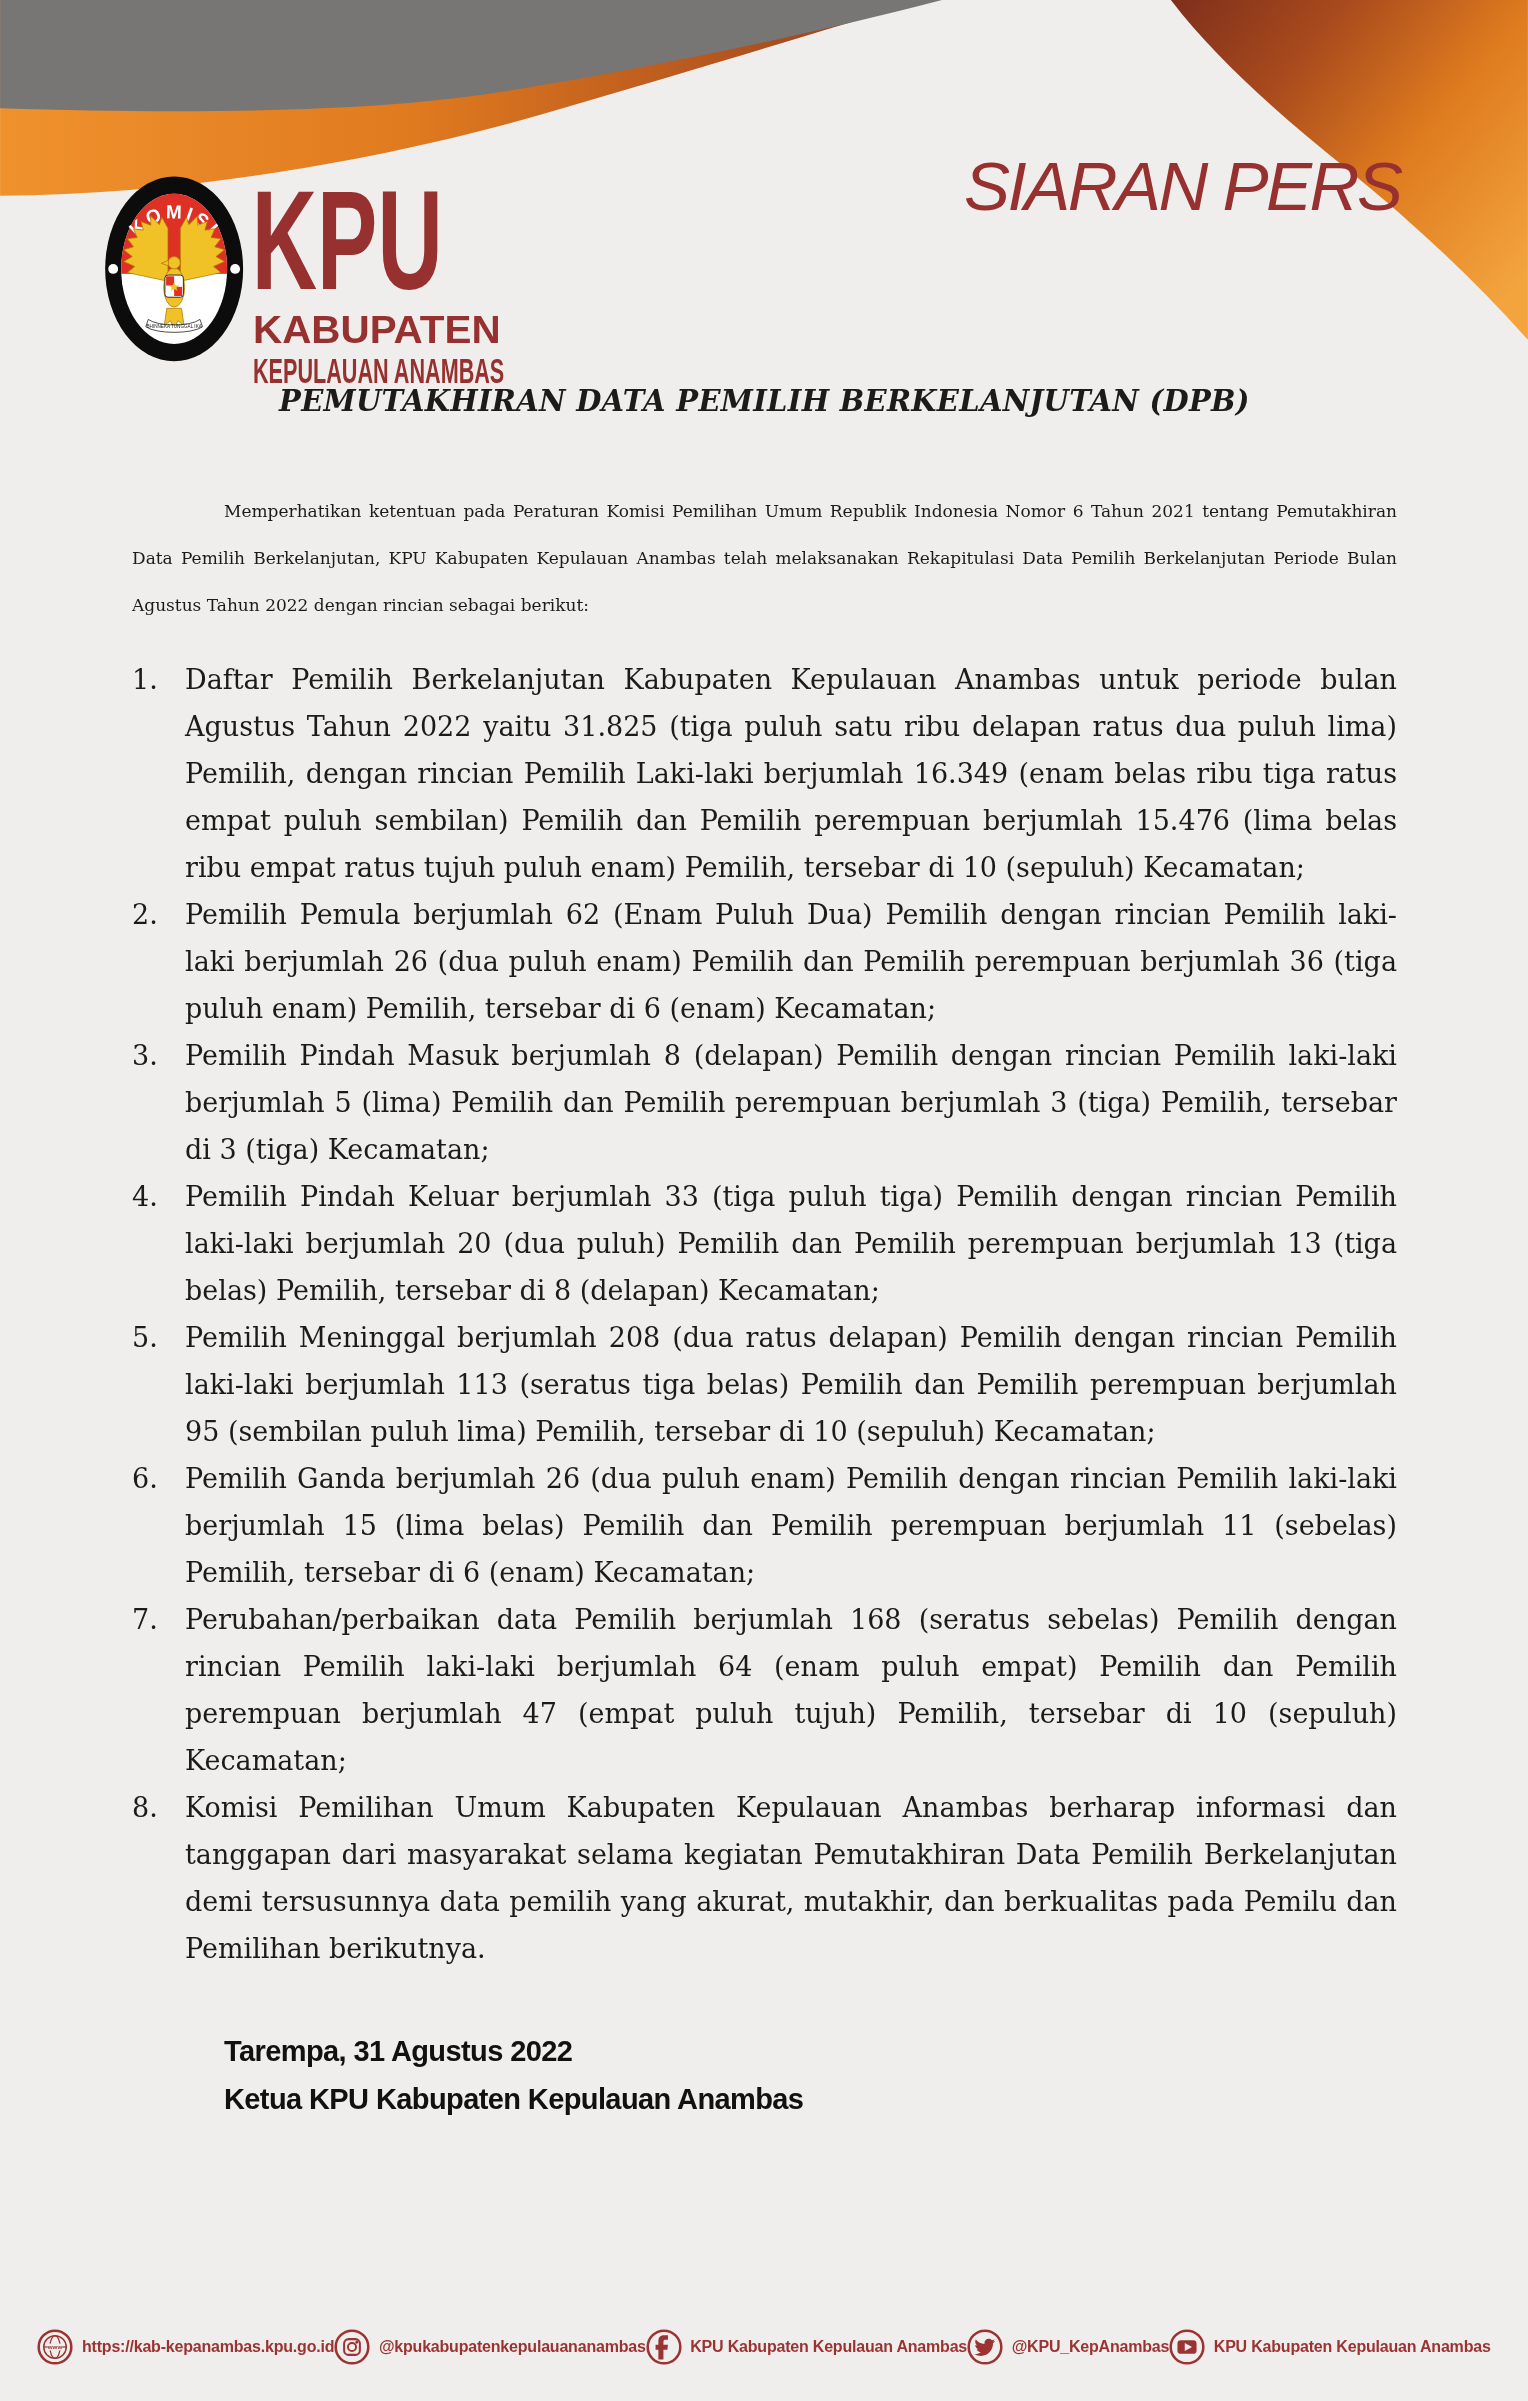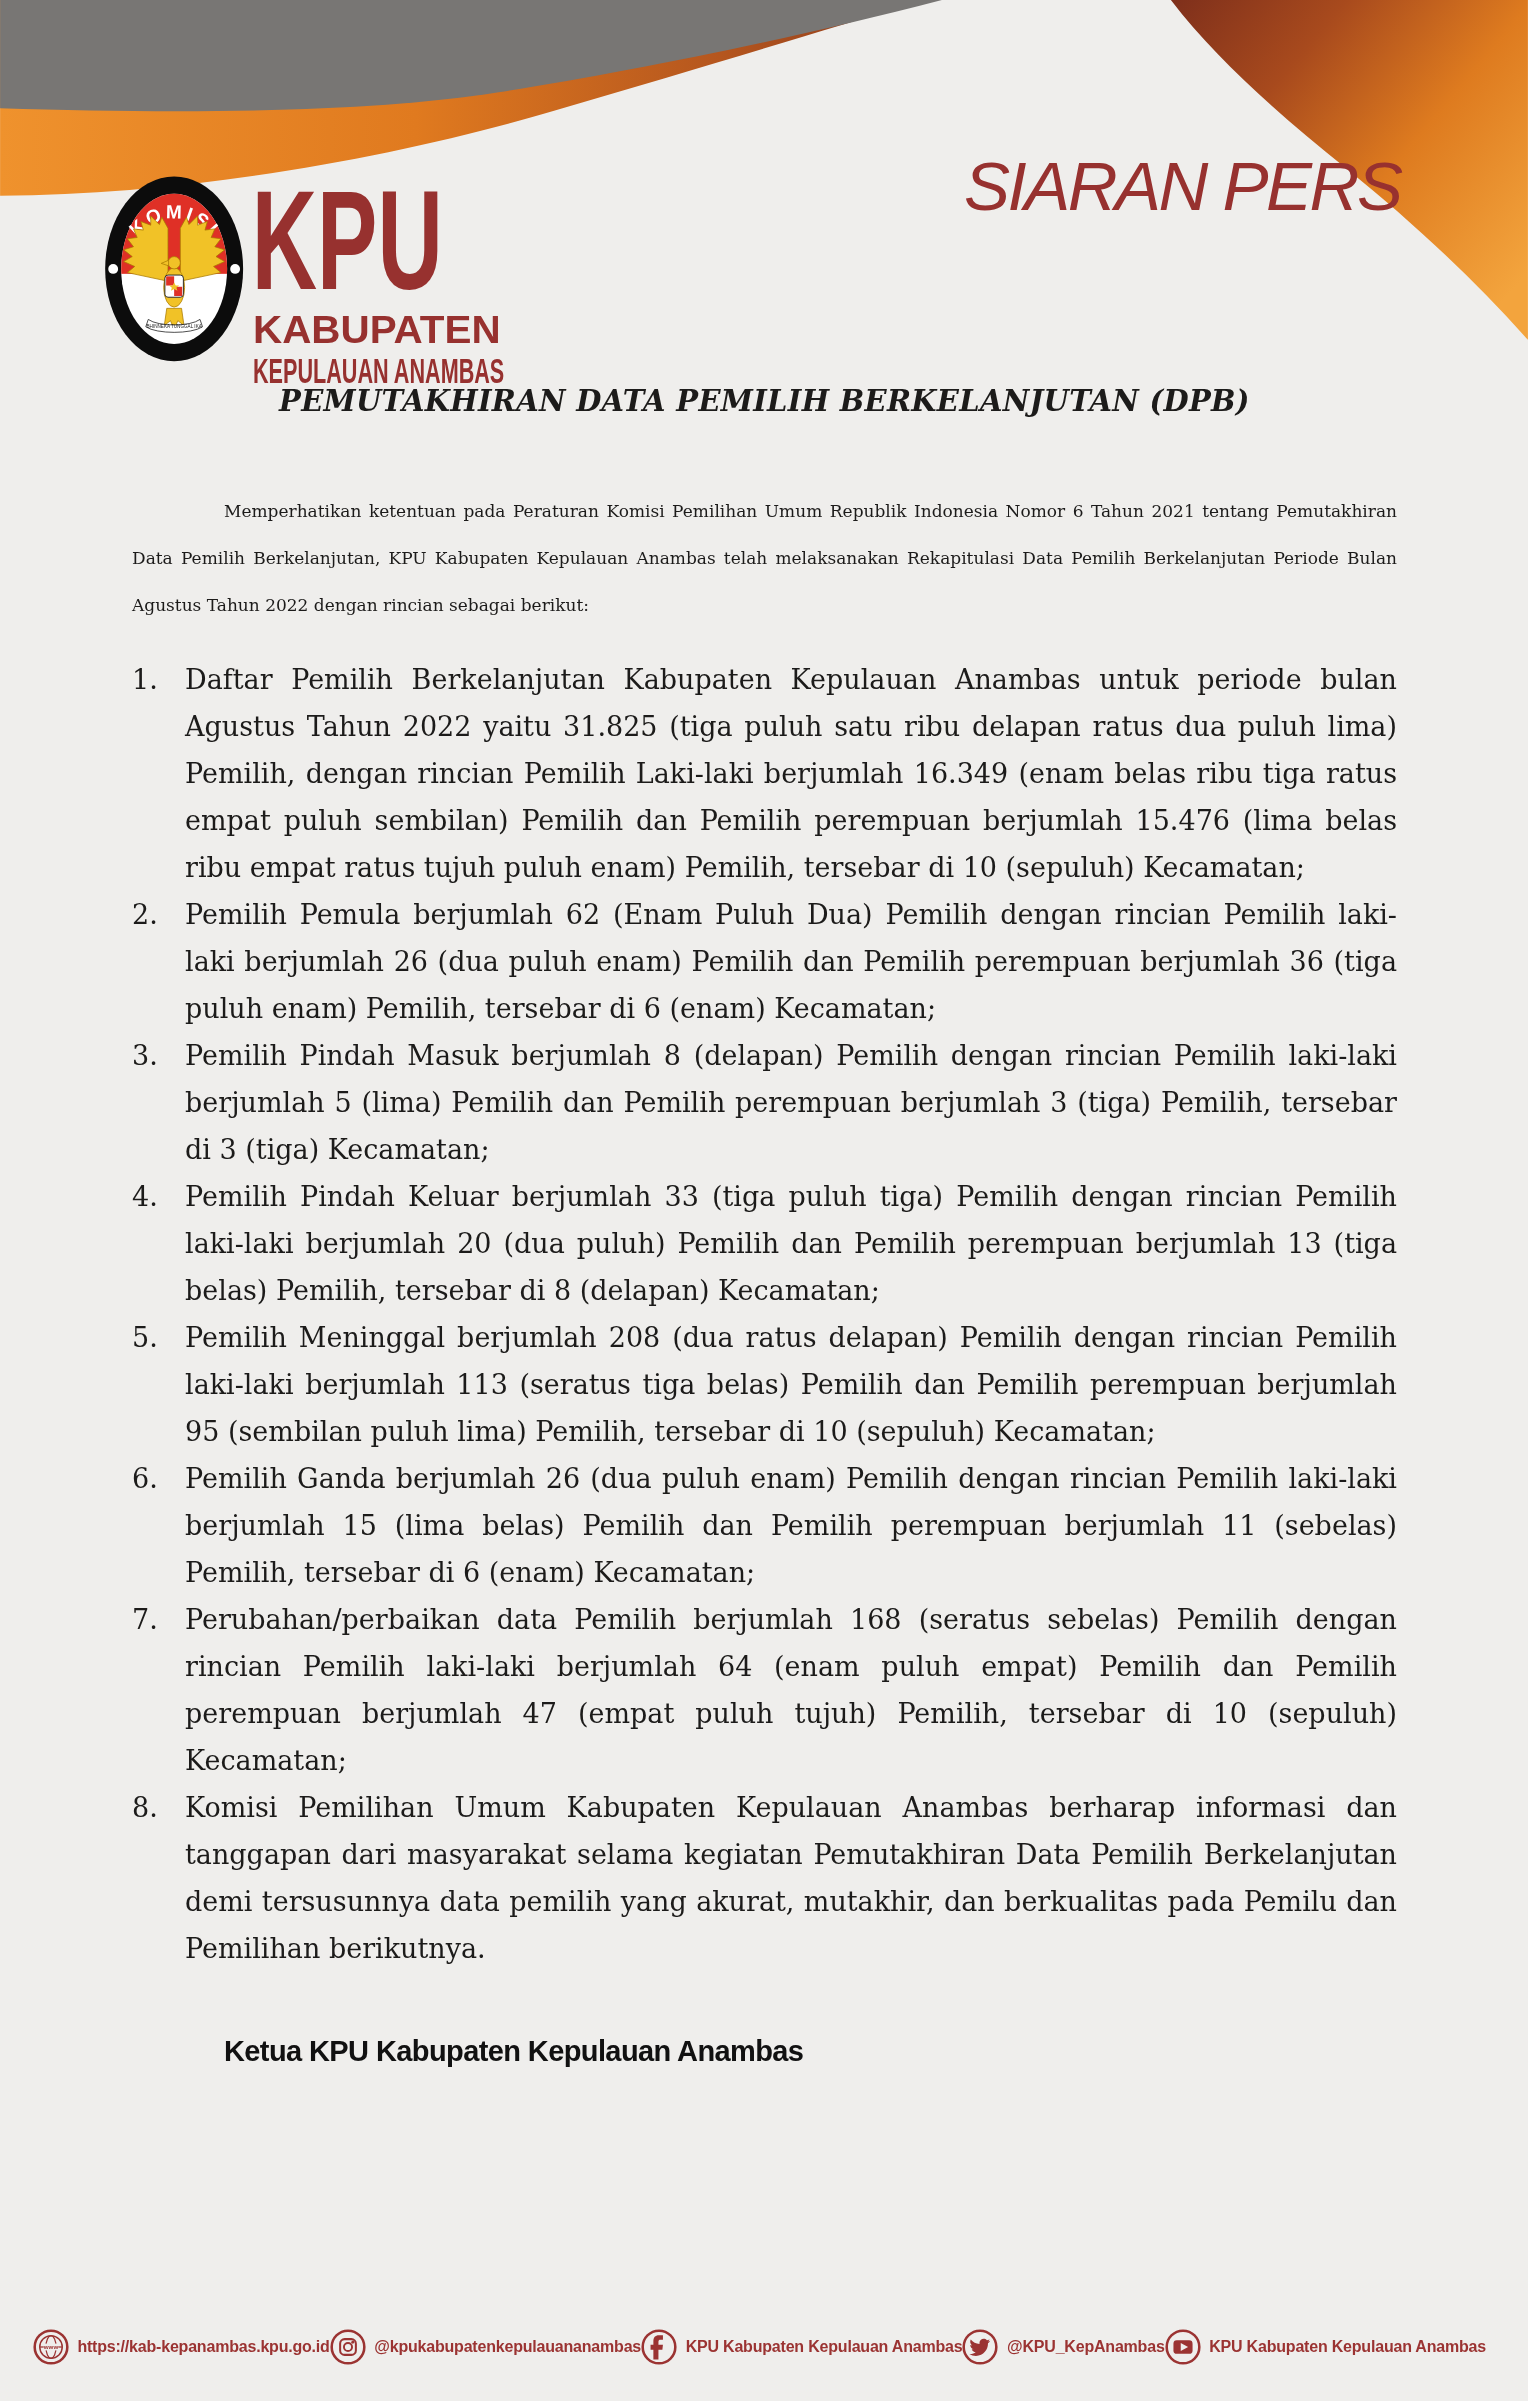--- a/index.html
+++ b/index.html
@@ -17,21 +17,21 @@
   .doc-title{text-align:center;font-weight:bold;font-size:29px;line-height:39px;letter-spacing:0.3px;margin-bottom:67px;font-style:italic;}
   .para{font-size:17px;line-height:47px;text-align:justify;text-indent:92px;margin:0 0 27px 0;}
   .list{margin:0;padding:0;}
   .li-row{display:flex;font-size:27px;line-height:47px;}
   .li-num{width:53px;flex:none;}
   .li-txt{flex:1;text-align:justify;}
   .closing{font-size:27px;line-height:47px;text-indent:92px;margin:53px 0 0 0;}
   .signature{margin-top:55px;padding-left:92px;font-family:"Liberation Sans", sans-serif;
     font-weight:bold;font-size:29px;line-height:48px;letter-spacing:-0.6px;color:#111;}
   
-  .footer{position:absolute;left:0;right:0;top:2329px;display:flex;justify-content:flex-end;
+  .footer{position:absolute;left:0;right:0;top:2329px;display:flex;justify-content:center;
     align-items:center;padding:0 42px;}
   .fitem{display:flex;align-items:center;gap:8.6px;}
   .flb{font-family:"Liberation Sans", sans-serif;font-weight:bold;font-size:16px;
     letter-spacing:-0.2px;color:#9B3332;white-space:nowrap;}
   .fic{display:inline-flex;}
 </style>
 </head>
 <body>
 
 <div class="page">
@@ -148,20 +148,21 @@
         <span class="li-txt">Perubahan/perbaikan data Pemilih berjumlah 168 (seratus sebelas) Pemilih dengan rincian Pemilih laki-laki berjumlah 64 (enam puluh empat) Pemilih dan Pemilih perempuan berjumlah 47 (empat puluh tujuh) Pemilih, tersebar di 10 (sepuluh) Kecamatan;</span>
       </div>
       <div class="li-row">
         <span class="li-num">8.</span>
         <span class="li-txt">Komisi Pemilihan Umum Kabupaten Kepulauan Anambas berharap informasi dan tanggapan dari masyarakat selama kegiatan Pemutakhiran Data Pemilih Berkelanjutan demi tersusunnya data pemilih yang akurat, mutakhir, dan berkualitas pada Pemilu dan Pemilihan berikutnya.</span>
       </div>
     </div>
 
 
     <div class="signature">
+      <div>Tarempa, 31 Agustus  2022</div>
       <div>Ketua KPU Kabupaten Kepulauan Anambas</div>
     </div>
   </div>
 
   <div class="footer">
     <div class="fitem">
       <span class="fic">
         <svg width="36" height="36" viewBox="-32 -32 64 64">
           <circle r="29" fill="none" stroke="#9B3332" stroke-width="4.5"></circle>
           <circle r="20" fill="none" stroke="#9B3332" stroke-width="2.6"></circle>

